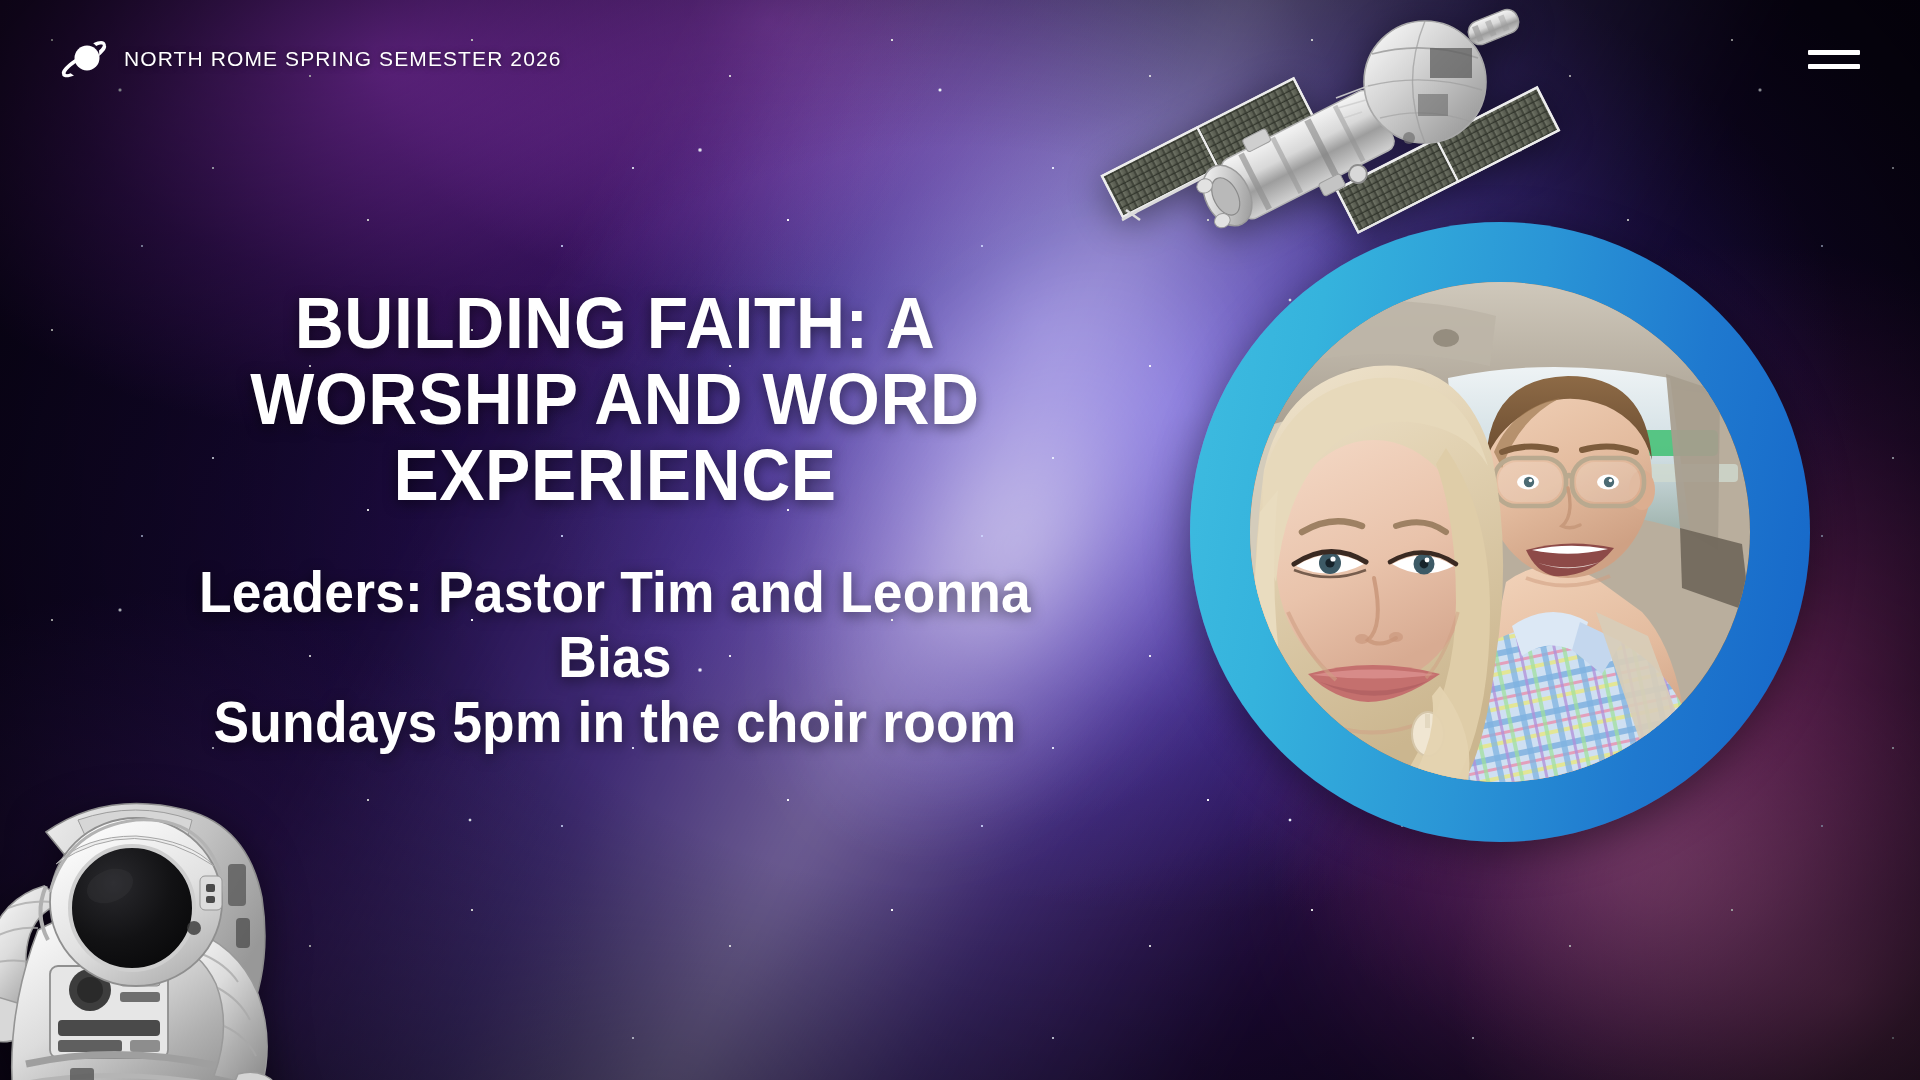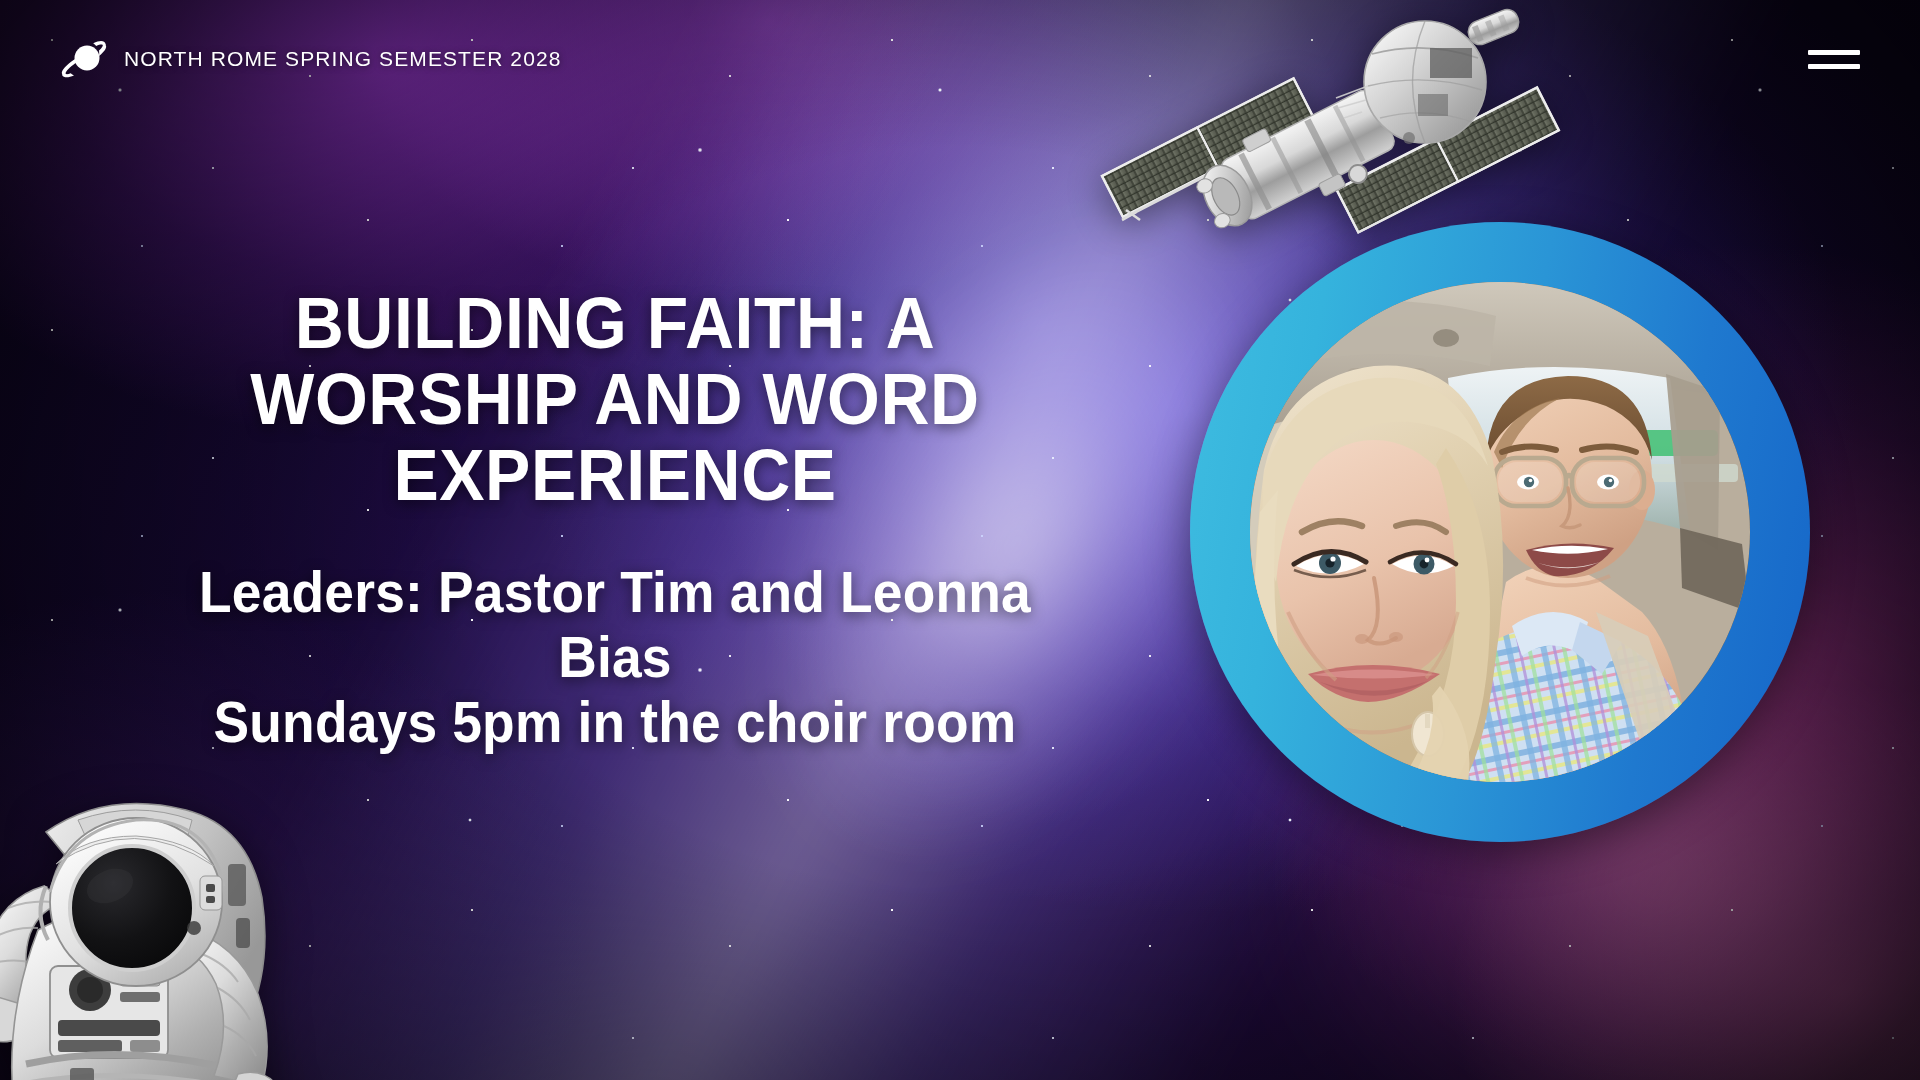--- a/index.html
+++ b/index.html
@@ -320,21 +320,21 @@
 
   <header class="site-header">
     <a class="brand" href="#">
       <svg class="logo-planet" viewBox="0 0 48 44" aria-hidden="true">
         <g fill="#ffffff">
           <circle cx="27" cy="21" r="12.5"></circle>
           <path d="M2.2 37.2c-1.6-2.3 2.1-7.3 9.2-12.6 2.1-1.6 4.4-3.1 6.8-4.5-.3 1.2-.5 2.5-.5 3.8 0 .3 0 .6 0 .9-1.4.9-2.8 1.8-4 2.7-5.8 4.3-8.8 8.2-8 9.3.5.7 2.4.5 5-.5 1 .9 2.1 1.6 3.3 2.2-5.6 2.3-10.2 2.5-11.8-.3z"></path>
           <path d="M45.8 8.4c1.4 2-1.3 6.1-6.8 10.7.1-.9.2-1.8.2-2.7 0-1-.1-2-.2-2.9 2.9-2.6 4.3-4.6 3.7-5.5-.6-.9-3.1-.5-6.5.9-.9-1-1.9-1.9-3-2.6 6.8-3 11.1-3.2 12.6 1.1z"></path>
         </g>
       </svg>
-      <span class="brand-title">NORTH ROME SPRING SEMESTER 2028</span>
+      <span class="brand-title">NORTH ROME SPRING SEMESTER 2026</span>
     </a>
 
     <span class="header-spacer"></span>
 
     <button class="menu-toggle" aria-label="Menu">
       <span></span>
       <span></span>
       <span class="sr-only">Menu</span>
     </button>
   </header>

